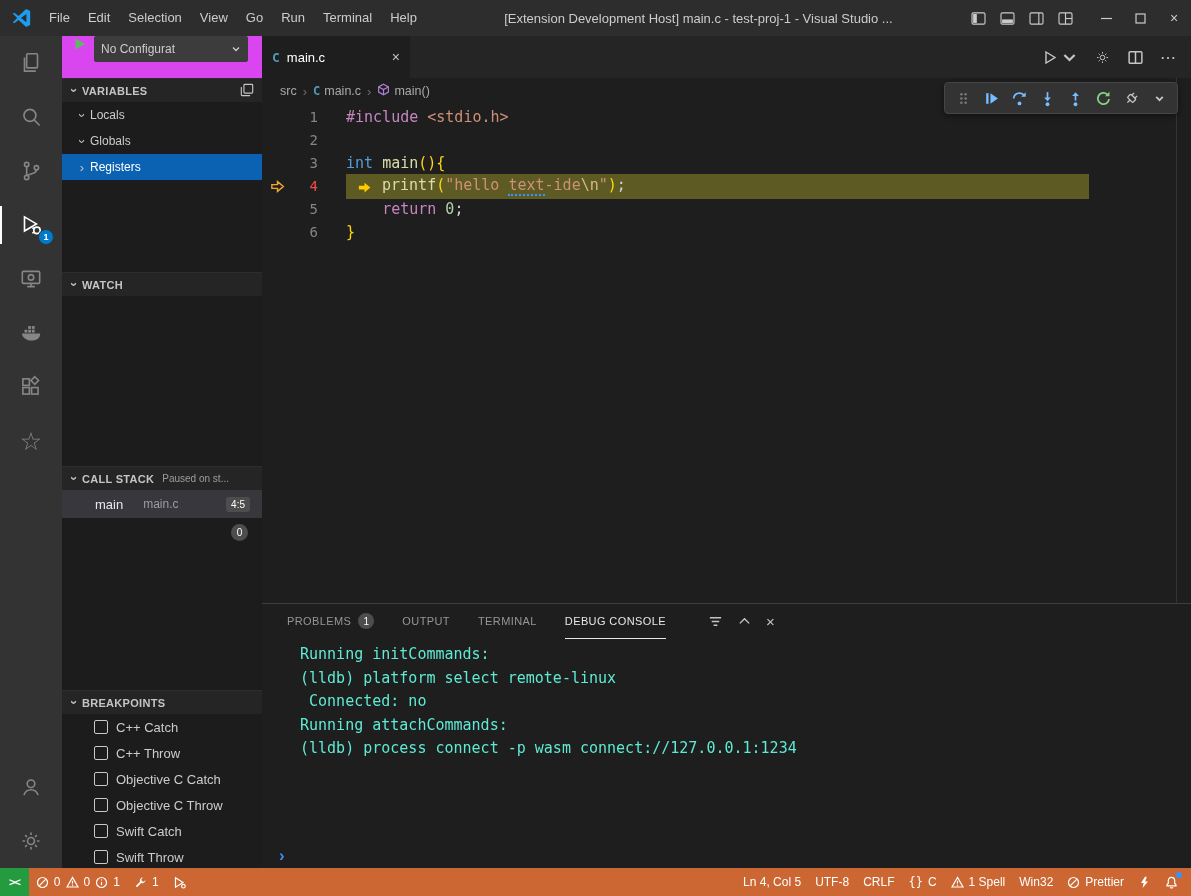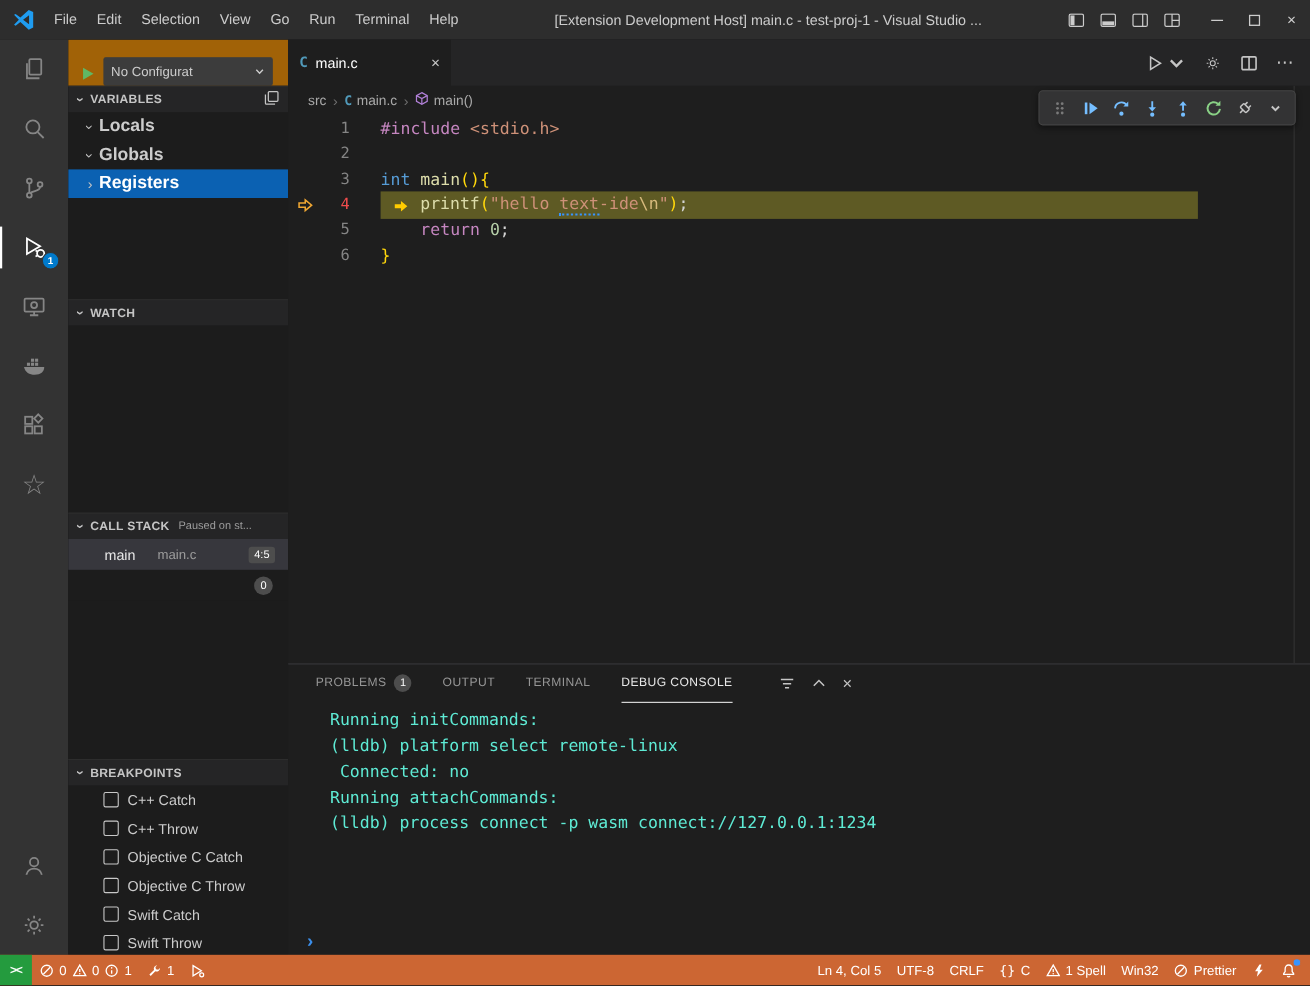--- a/index.html
+++ b/index.html
@@ -29,35 +29,35 @@
   .ab-item.active svg { stroke:#ffffff; }
   .ab-item.active::before { content:""; position:absolute; left:0; top:8px; bottom:8px; width:2px; background:#ffffff; }
   .ab-badge { position:absolute; right:8px; bottom:7px; min-width:16px; height:16px; border-radius:8px;
               background:var(--accent,#007acc); color:#fff; font-size:9px; display:flex; align-items:center;
               justify-content:center; font-weight:bold; border:1px solid #333333; }
   .ab-star { font-size:25px; color:#868686; line-height:1; }
   .ab-spacer { flex:1; }
 
   
   .sidebar { width:200px; background:#1c1c1c; display:flex; flex-direction:column; flex:none; overflow:hidden; font-size:13px; }
-  .sb-toolbar { height:42px; background:#a16207; display:flex; align-items:flex-end; padding:0 14px 0 10px; gap:6px; flex:none; }
+  .sb-toolbar { height:42px; background:#d946ef; display:flex; align-items:flex-start; padding:0 14px 0 10px; gap:6px; flex:none; }
   .sb-play svg { width:16px; height:16px; }
   .sb-select { flex:1; height:26px; background:#3c3c3c; border:1px solid #3c3c3c; border-radius:2px;
                display:flex; align-items:center; padding:0 6px; font-size:12px; color:#cccccc; overflow:hidden; }
   .sb-select .lbl { flex:1; white-space:nowrap; overflow:hidden; }
   .sb-header { height:24px; background:#252526; display:flex; align-items:center; padding:0 8px 0 4px;
                font-size:11px; font-weight:bold; color:#c5c5c5; flex:none; border-top:1px solid #2d2d2d; }
   .sb-header .hdr-label { letter-spacing:.3px; }
   .sb-header .hdr-note { font-weight:normal; font-size:10px; color:#9d9d9d; margin-left:8px; white-space:nowrap;
                          overflow:hidden; text-overflow:ellipsis; }
   .twist { display:inline-block; width:16px; text-align:center; color:#c5c5c5; font-size:13px;
            transform:rotate(90deg); transform-origin:center; flex:none; }
   .twist.closed { transform:none; }
   .tree-row { height:26px; display:flex; align-items:center; padding-left:12px; cursor:pointer; }
-  .tree-row .tree-label { font-weight:bold; font-size:16px; }
+  .tree-row .tree-label { font-weight:normal; font-size:12px; }
   .tree-row.selected { background:var(--selection,#0b61b2); color:#ffffff; }
   .sb-fill { flex:none; background:#1c1c1c; }
   .cs-frame { height:28px; background:#37373d; display:flex; align-items:center; padding:0 12px 0 33px; flex:none; }
   .cs-name { color:#e8e8e8; font-size:13px; }
   .cs-file { color:#9d9d9d; font-size:12px; margin-left:20px; }
   .cs-pos { margin-left:auto; background:#4d4d4d; color:#ffffff; font-size:10px; padding:2px 5px; border-radius:3px; }
   .cs-badge-row { height:28px; display:flex; align-items:center; justify-content:flex-end; padding-right:14px; flex:none; }
   .round-badge { min-width:17px; height:17px; border-radius:9px; background:#4d4d4d; color:#fff; font-size:10px;
                  display:flex; align-items:center; justify-content:center; }
   .bp-list { flex:1; overflow:hidden;margin-left:18px; }

